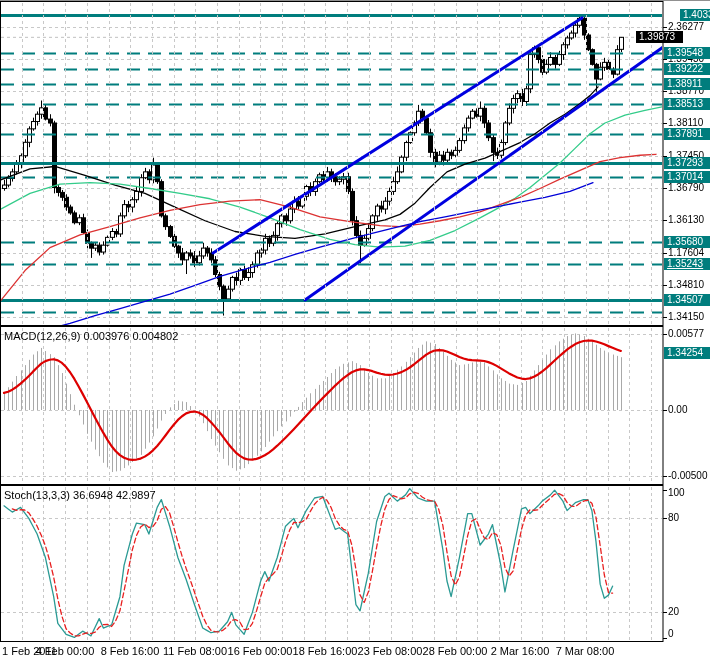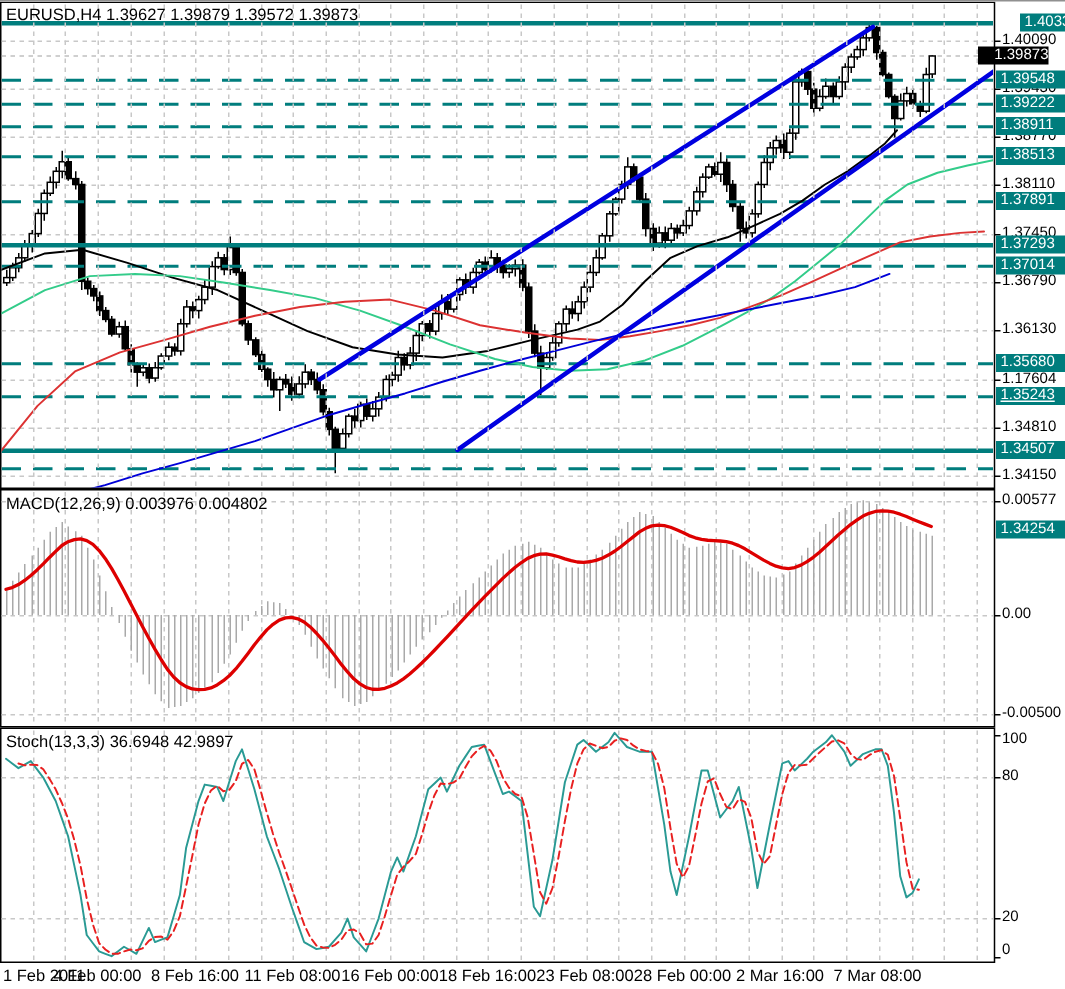--- a/index.html
+++ b/index.html
@@ -14,21 +14,21 @@
   }
   #labels-layer .axlabel{
     position:absolute;font-size:10px;line-height:12px;height:12px;color:#000;
     white-space:nowrap;z-index:2;
   }
   #labels-layer .plain{left:668px;background:#fff;z-index:1;}
   #labels-layer .teal{
     left:664px;width:44px;padding-left:3px;color:#fff;z-index:2;
   }
   #labels-layer .current{
-    left:652px;width:44px;padding-left:3px;color:#fff;z-index:3;text-align:right;
+    left:636px;width:44px;padding-left:3px;color:#fff;z-index:3;
   }
   #labels-layer .timelabel{
     position:absolute;font-size:11px;line-height:12px;color:#000;white-space:nowrap;
   }
   #watermark{
     position:absolute;left:4px;top:626px;font-size:11px;color:#000;z-index:4;white-space:nowrap;
   }
 </style>
 </head>
 <body>
@@ -635,25 +635,24 @@
       <line x1="663" y1="284.5" x2="667" y2="284.5" stroke="#000" stroke-width="1"></line>
       <line x1="663" y1="316.5" x2="667" y2="316.5" stroke="#000" stroke-width="1"></line>
       <line x1="663" y1="333.5" x2="667" y2="333.5" stroke="#000" stroke-width="1"></line>
       <line x1="663" y1="409.5" x2="667" y2="409.5" stroke="#000" stroke-width="1"></line>
       <line x1="663" y1="475.5" x2="667" y2="475.5" stroke="#000" stroke-width="1"></line>
       <line x1="663" y1="489.5" x2="667" y2="489.5" stroke="#000" stroke-width="1"></line>
       <line x1="663" y1="517.5" x2="667" y2="517.5" stroke="#000" stroke-width="1"></line>
       <line x1="663" y1="611.5" x2="667" y2="611.5" stroke="#000" stroke-width="1"></line>
       <line x1="663" y1="637.5" x2="667" y2="637.5" stroke="#000" stroke-width="1"></line>
     </svg>
-  <div class="panel-title" style="left:4px;top:3px;">EURUSD,H4 1.39627 1.39879 1.39572 1.39873</div>
   <div class="panel-title" style="left:4px;top:329px;">MACD(12,26,9) 0.003976 0.004802</div>
   <div class="panel-title" style="left:4px;top:488px;">Stoch(13,3,3) 36.6948 42.9897</div>
   <div id="labels-layer">
-      <div class="axlabel plain" style="top: 20px;">1.40090</div>
+      <div class="axlabel plain" style="top: 20px;">2.36277</div>
       <div class="axlabel plain" style="top: 52px;">1.39430</div>
       <div class="axlabel plain" style="top: 84px;">1.38770</div>
       <div class="axlabel plain" style="top: 116px;">1.38110</div>
       <div class="axlabel plain" style="top: 149px;">1.37450</div>
       <div class="axlabel plain" style="top: 181px;">1.36790</div>
       <div class="axlabel plain" style="top: 213px;">1.36130</div>
       <div class="axlabel plain" style="top: 246px;">1.17604</div>
       <div class="axlabel plain" style="top: 278px;">1.34810</div>
       <div class="axlabel plain" style="top: 310px;">1.34150</div>
       <div class="axlabel teal" style="top: 46px; background: rgb(0, 125, 125);">1.39548</div>

